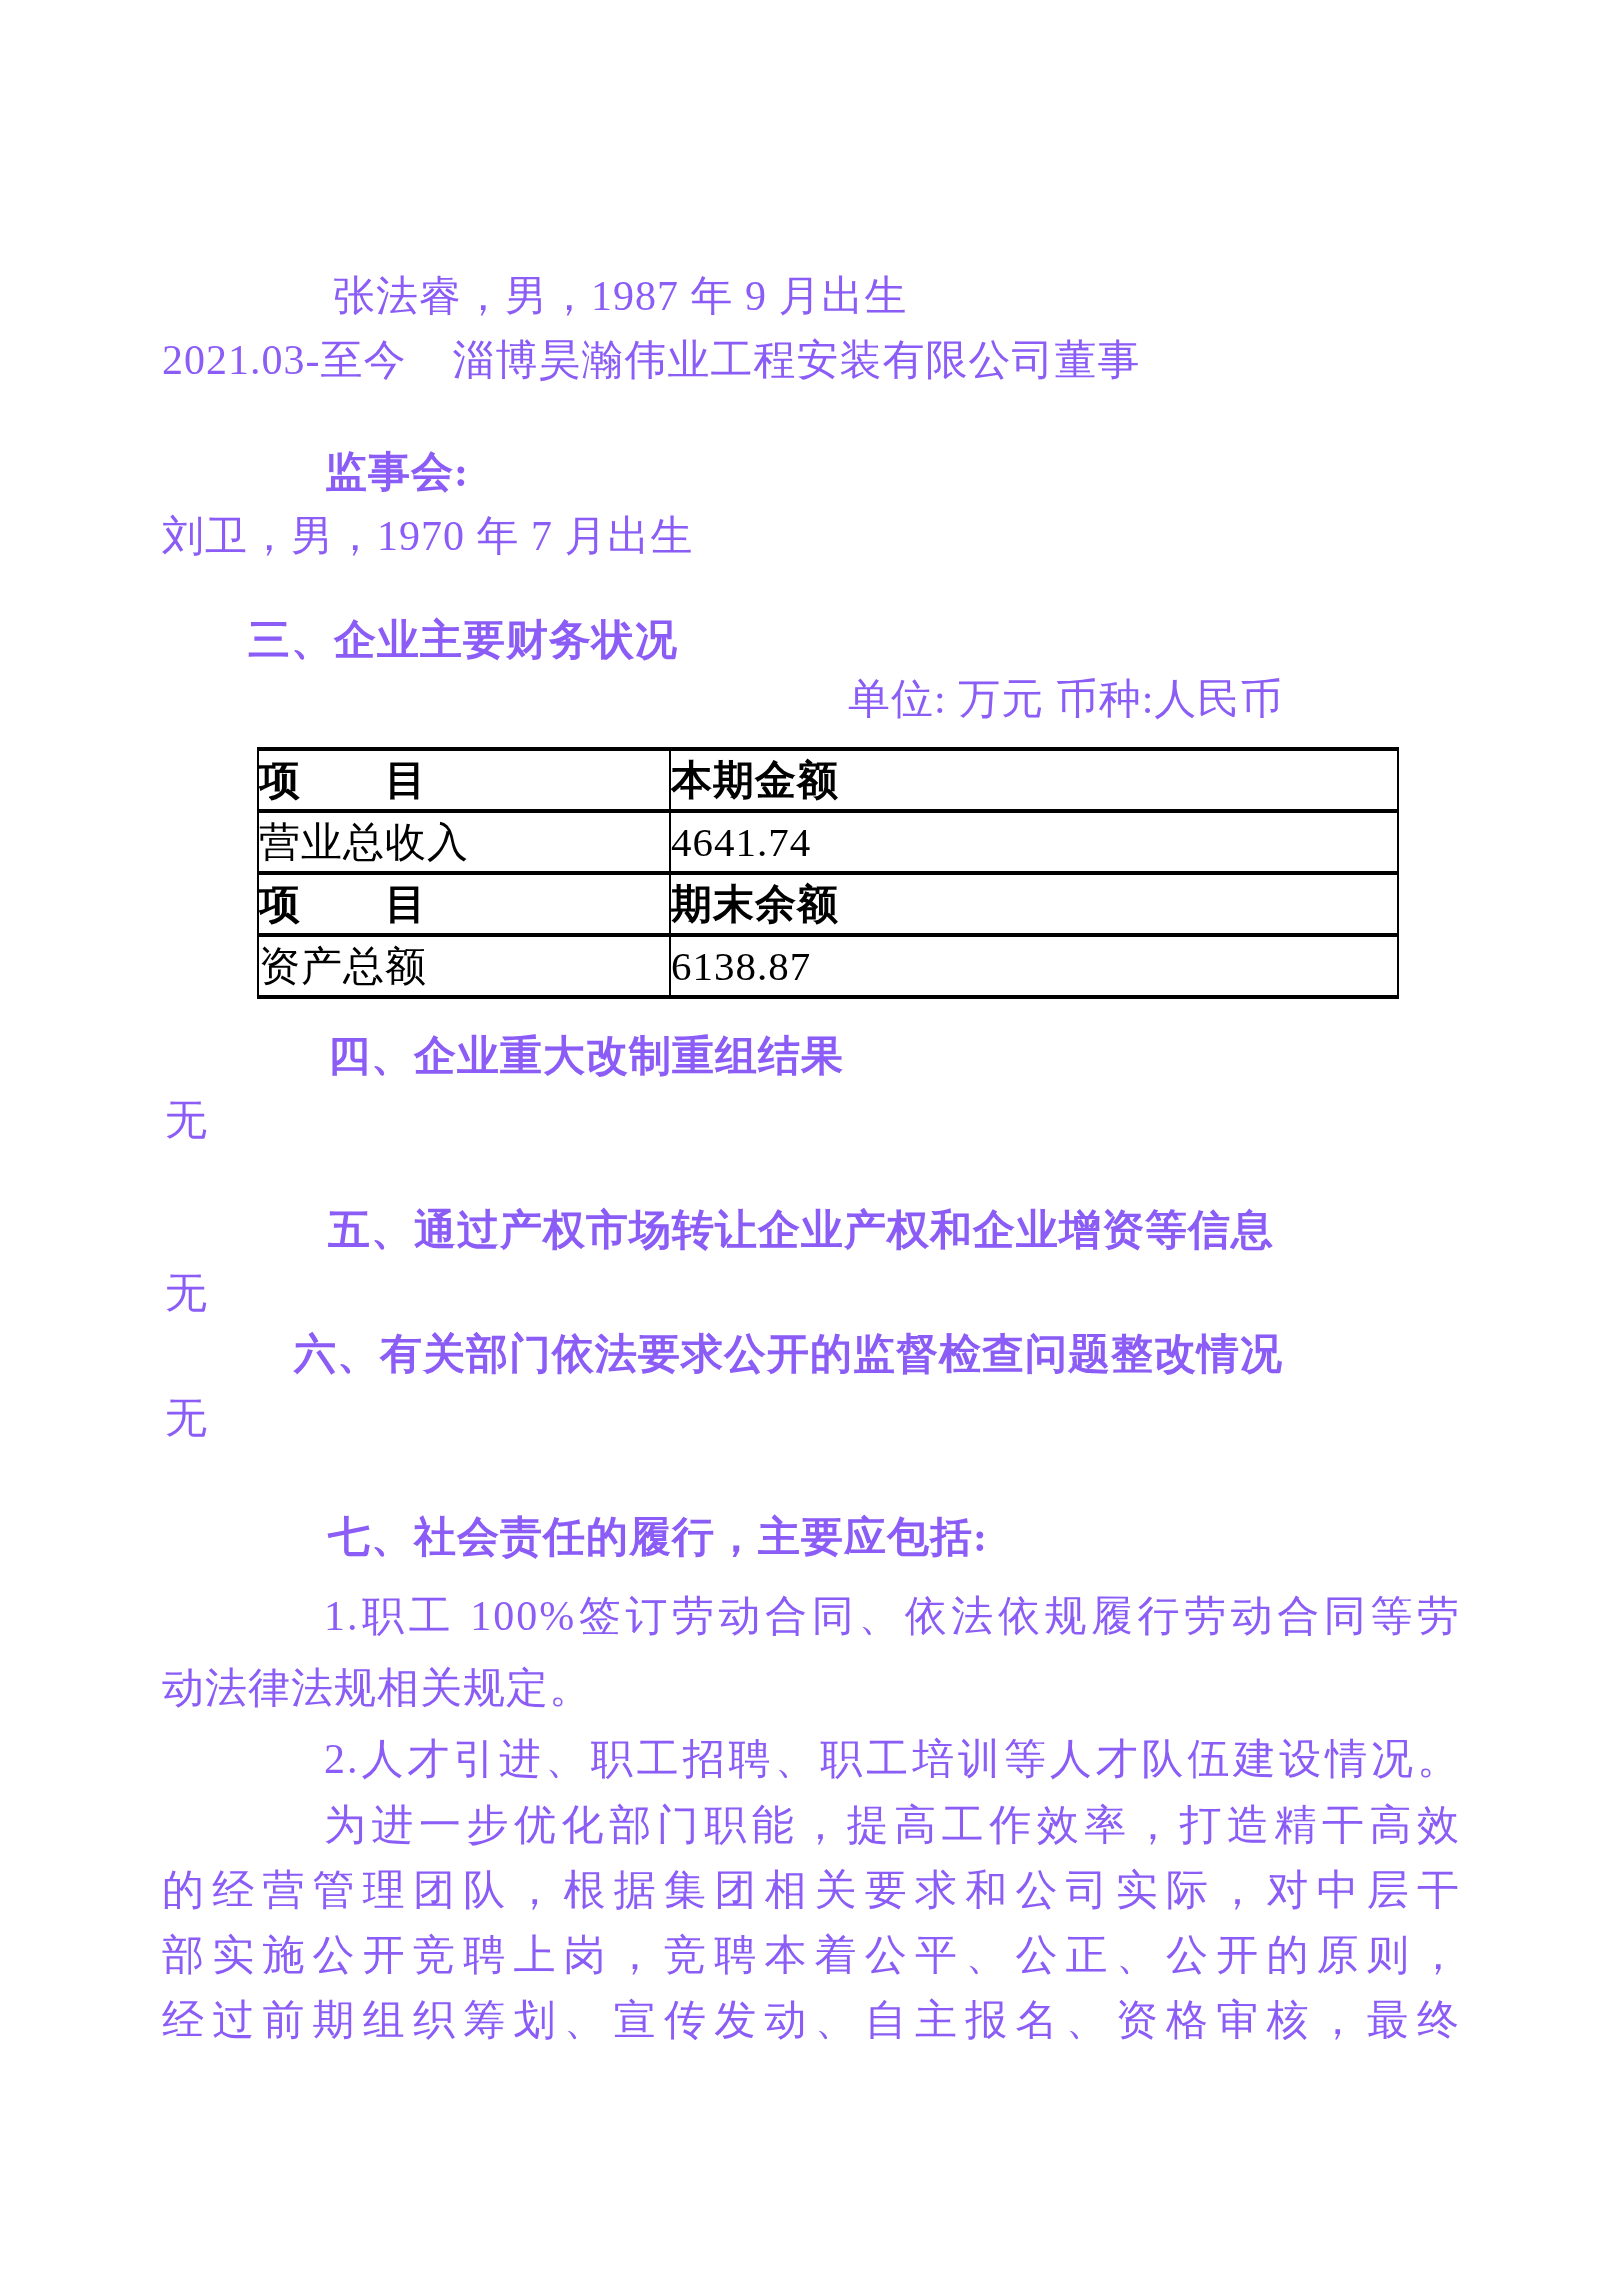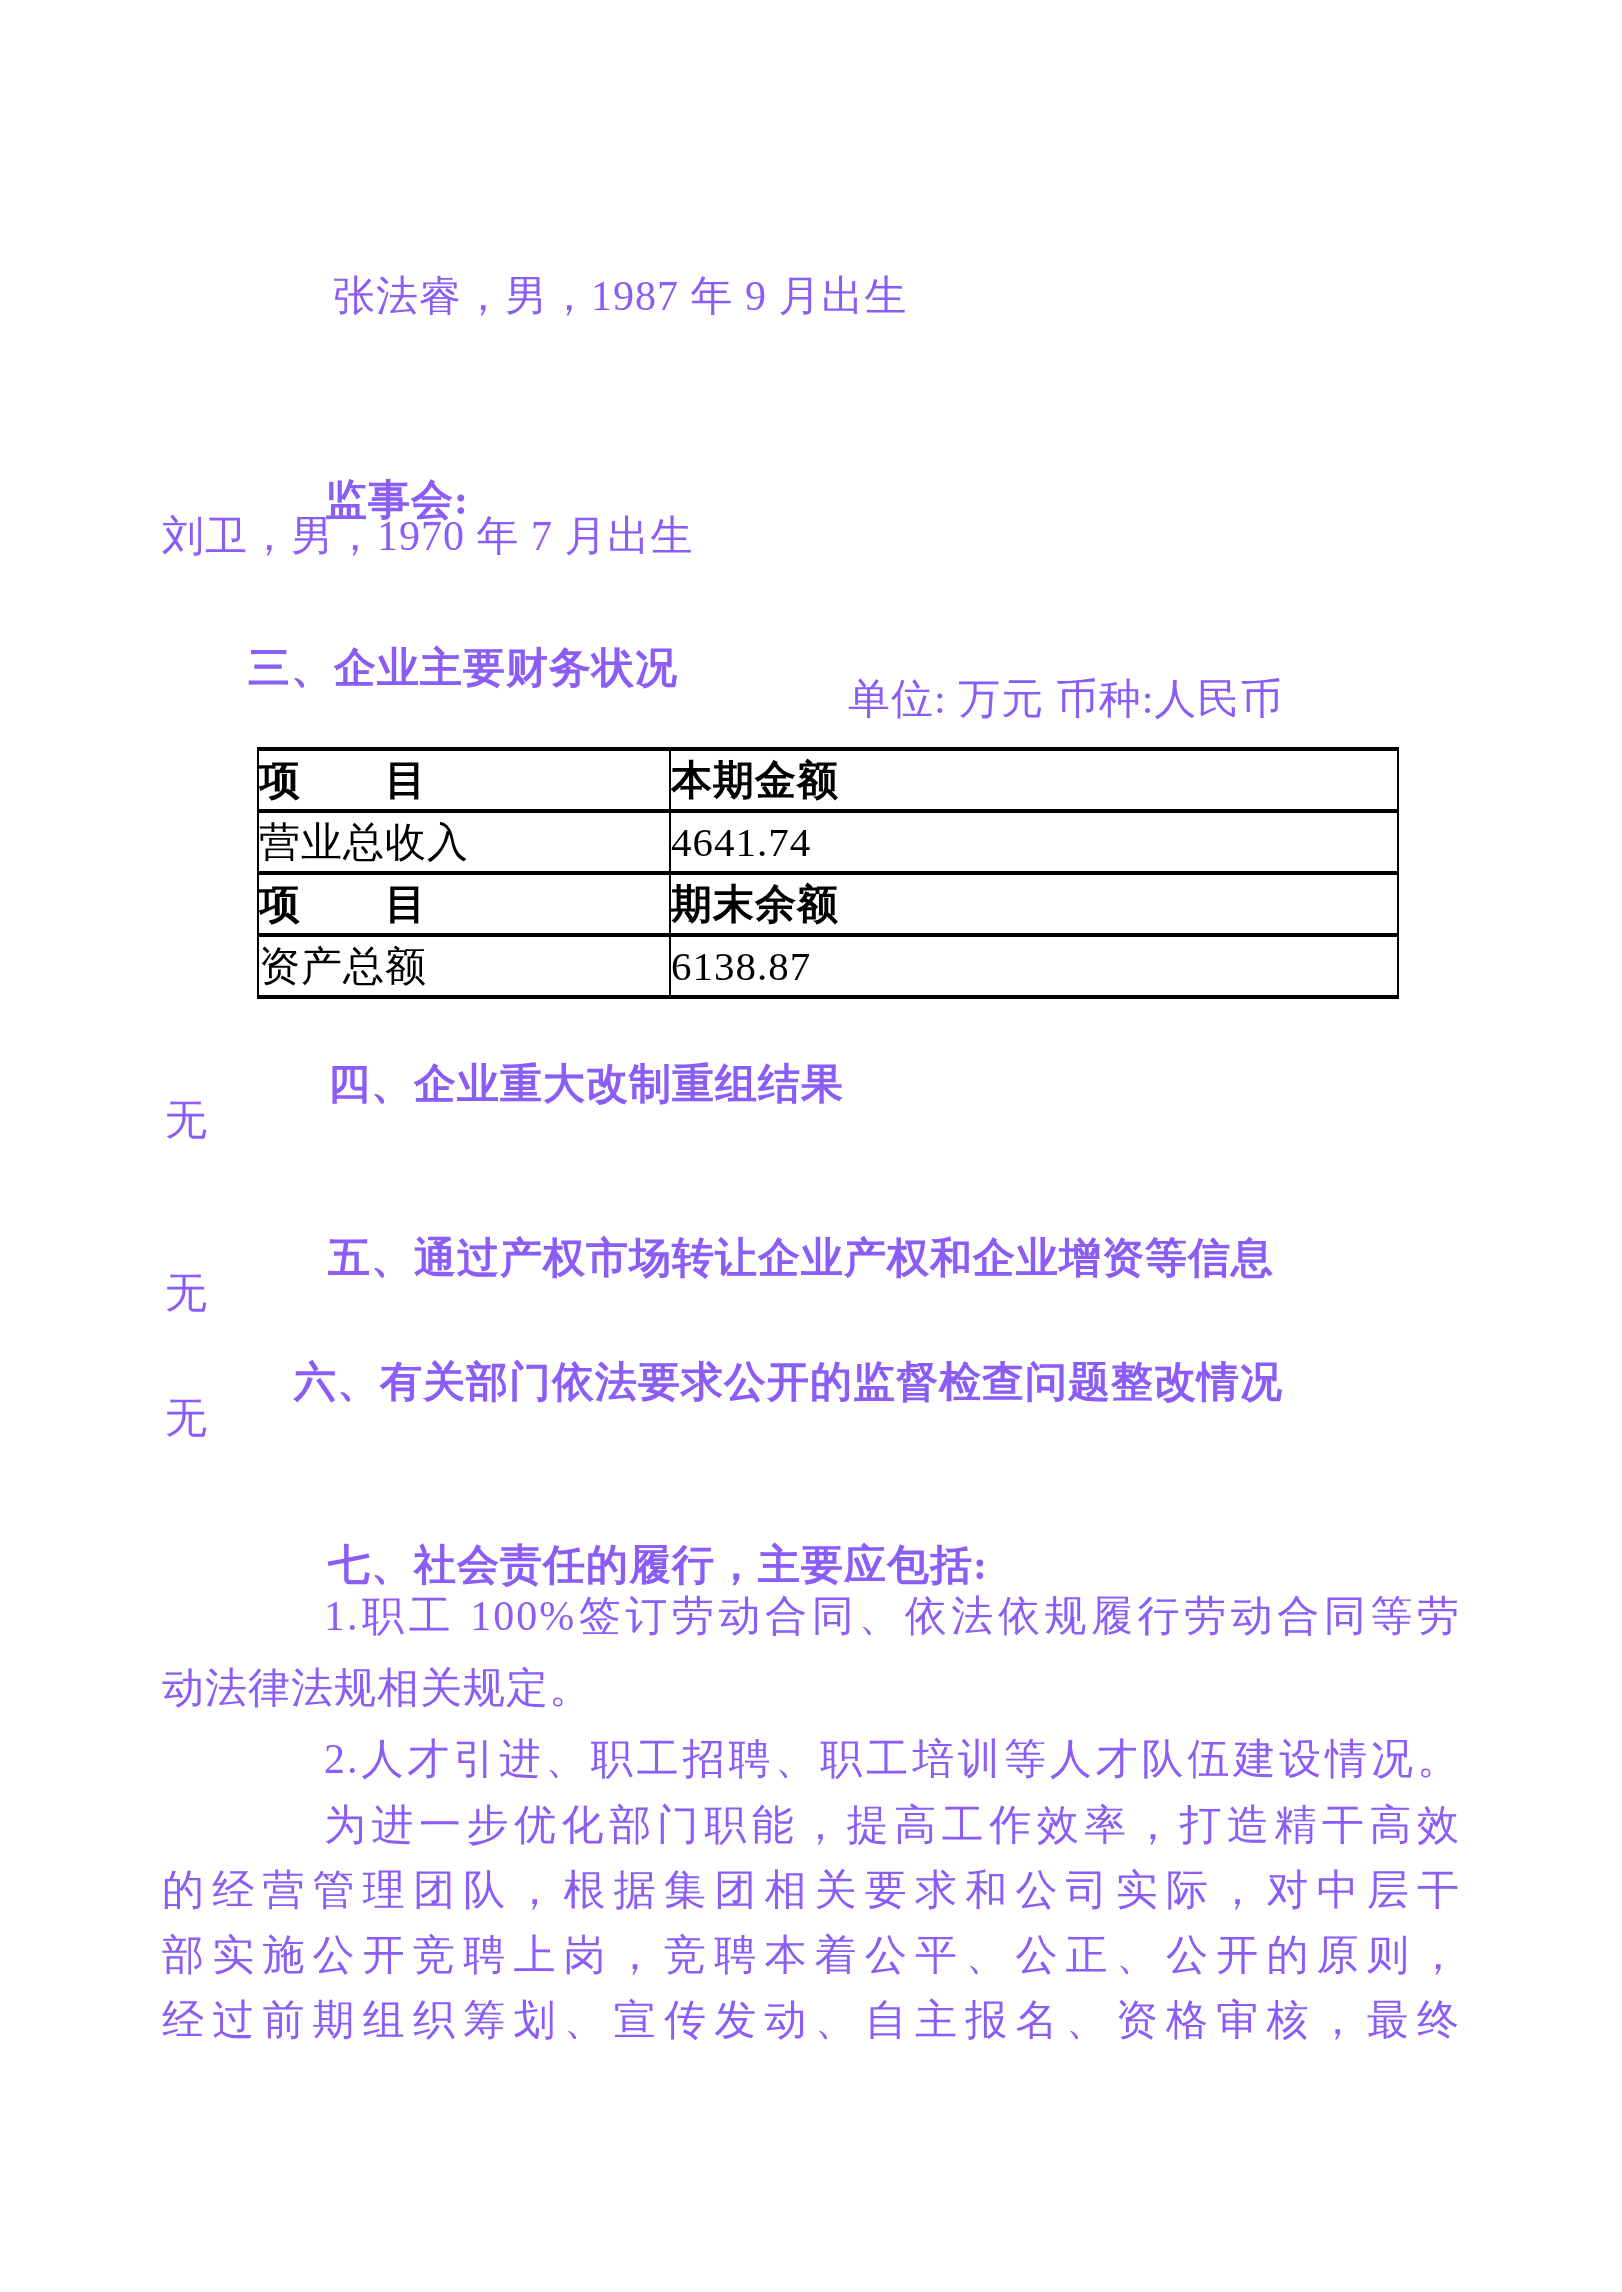--- a/index.html
+++ b/index.html
@@ -19,21 +19,20 @@
   .line {
     position: absolute;
     font-size: 42px;
     line-height: 47px;
     letter-spacing: 1px;
     white-space: pre;
     color: #8b5cf6;
   }
   .bold {
     font-weight: bold;
-    margin-top: 28px;
   }
   .just {
     width: 1299px;
     white-space: normal;
     text-align: justify;
     text-align-last: justify;
     letter-spacing: 2px;
   }
   .indent {
     text-indent: 162px;
@@ -62,20 +61,21 @@
   table.fintable td.col-value { width: 726px; border-left-width: 2px; }
   table.fintable tr.hdr td { font-weight: bold; }
 </style>
 </head>
 <body>
 
 <div class="page">
 
   <div class="line" style="left:333px; top:273px;">张法睿，男，1987 年 9 月出生</div>
 
+  <div class="line" style="left:162px; top:337px;">2021.03-至今    淄博昊瀚伟业工程安装有限公司董事</div>
 
   <div class="line bold" style="left:325px; top:449px;">监事会:</div>
 
   <div class="line" style="left:162px; top:513px;">刘卫，男，1970 年 7 月出生</div>
 
 
   <div class="line bold" style="left:248px; top:617px;">三、企业主要财务状况</div>
 
   <div class="line" style="left:848px; top:676px;">单位: 万元 币种:人民币</div>
 

